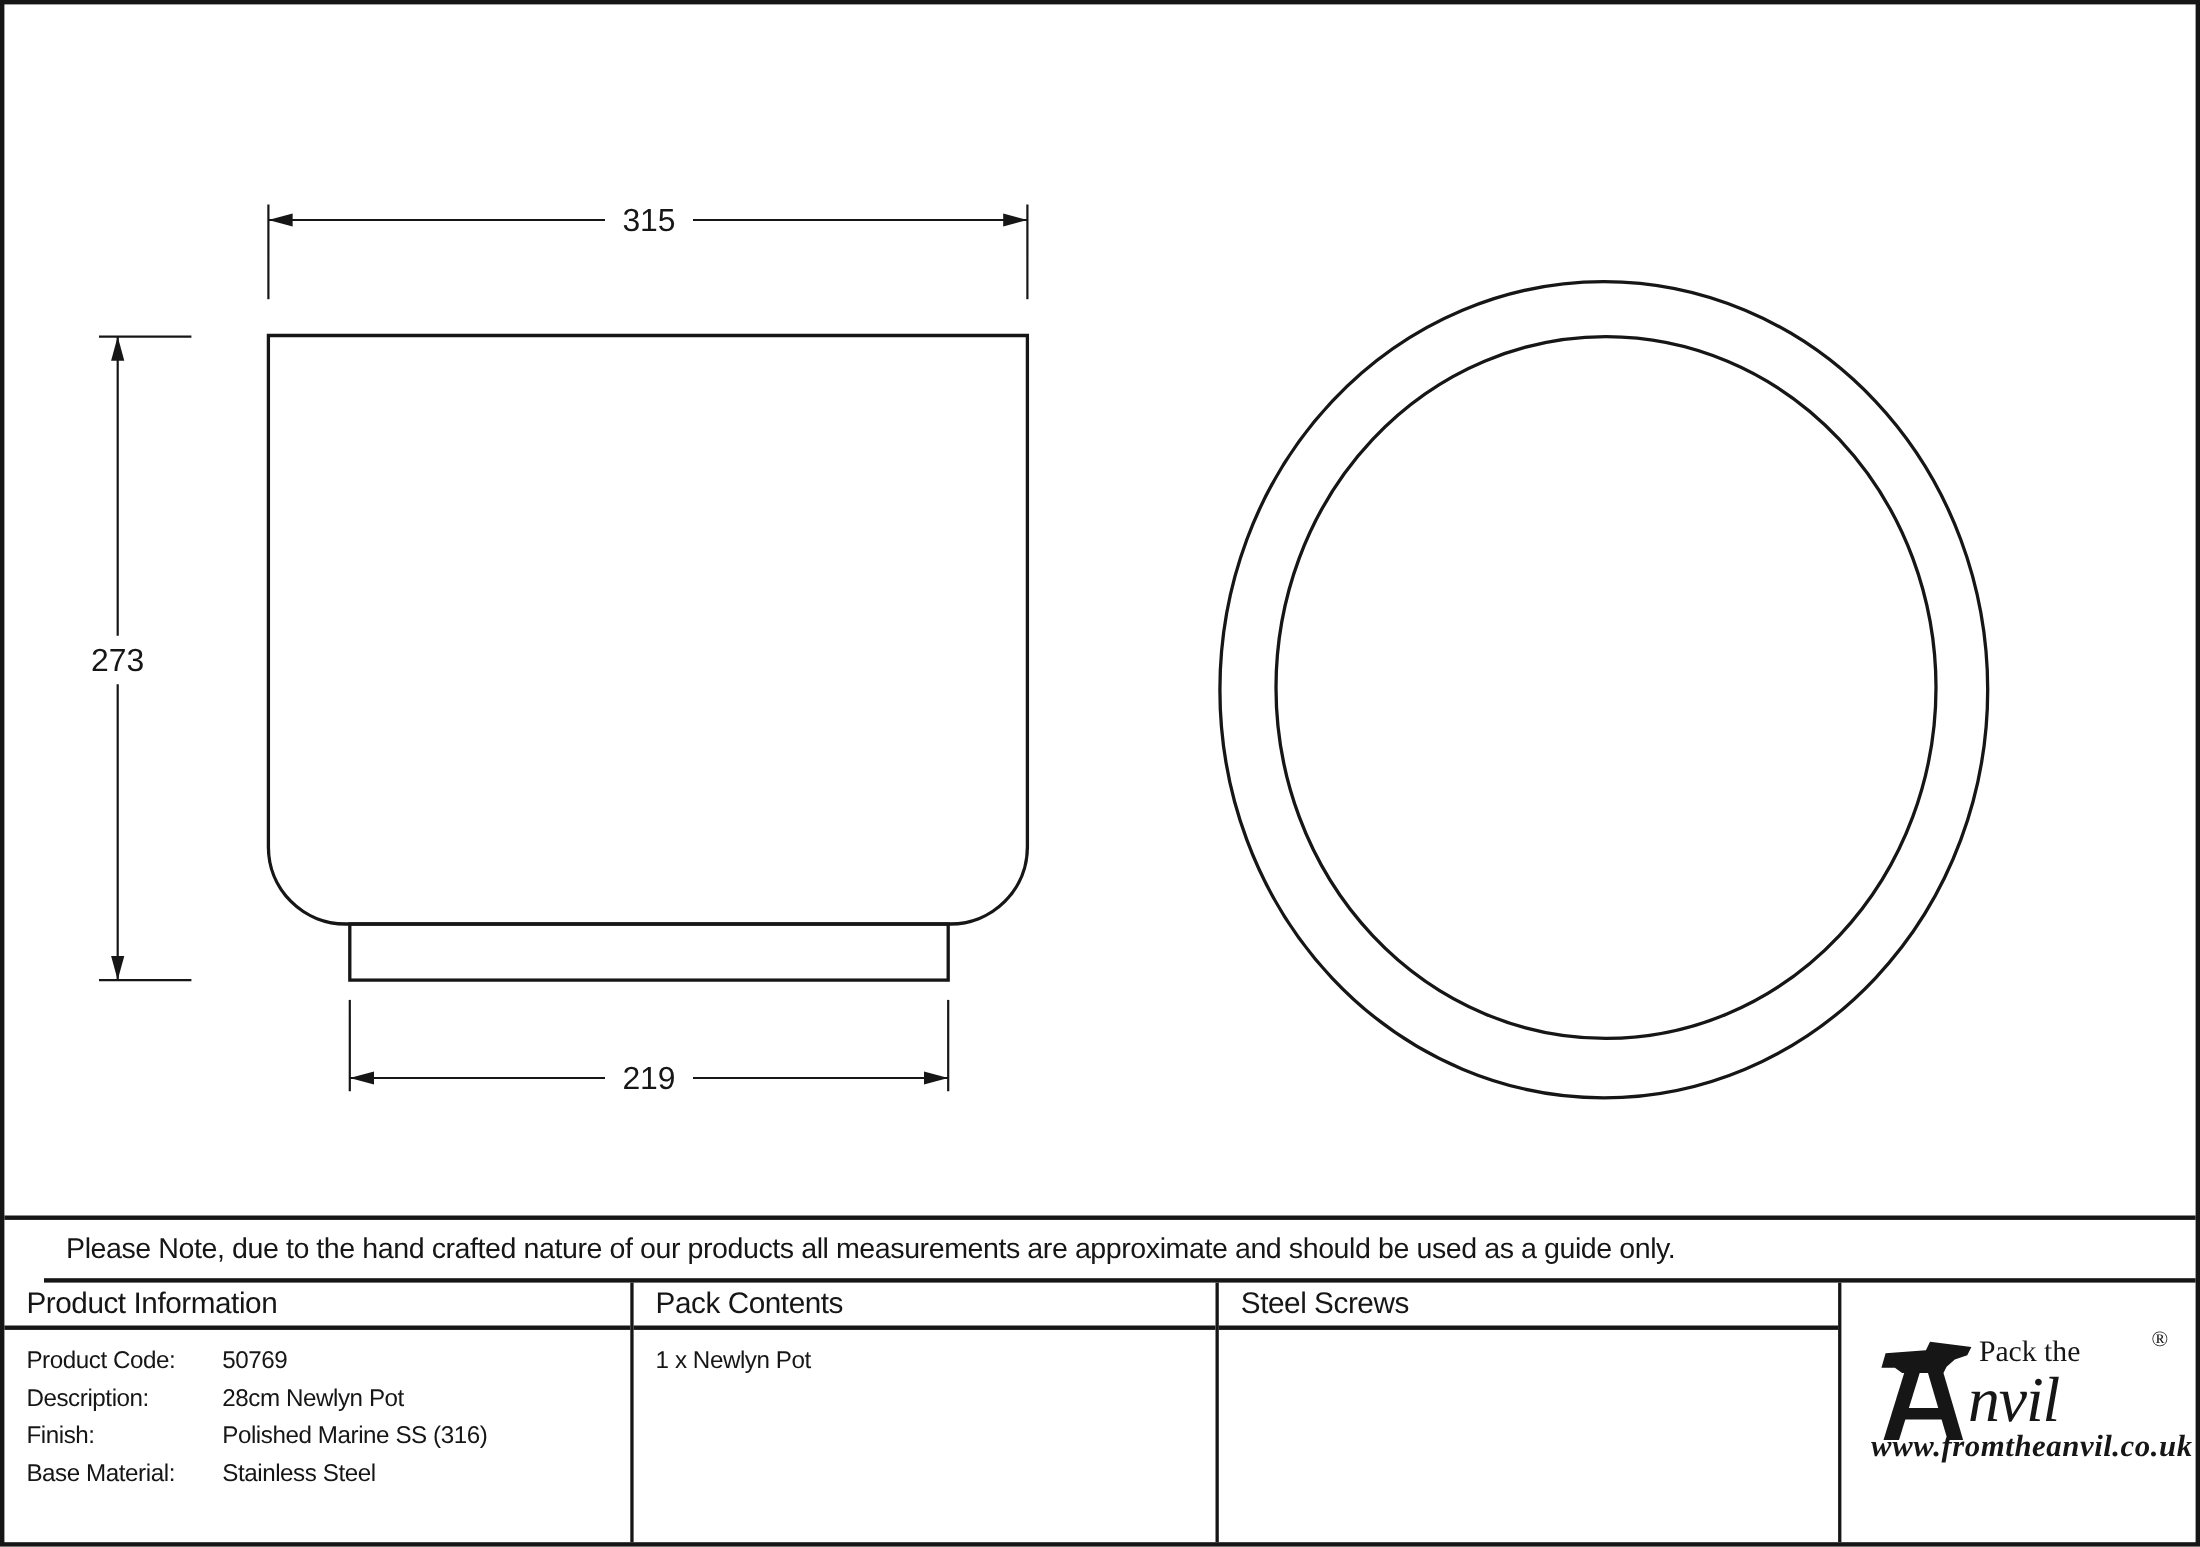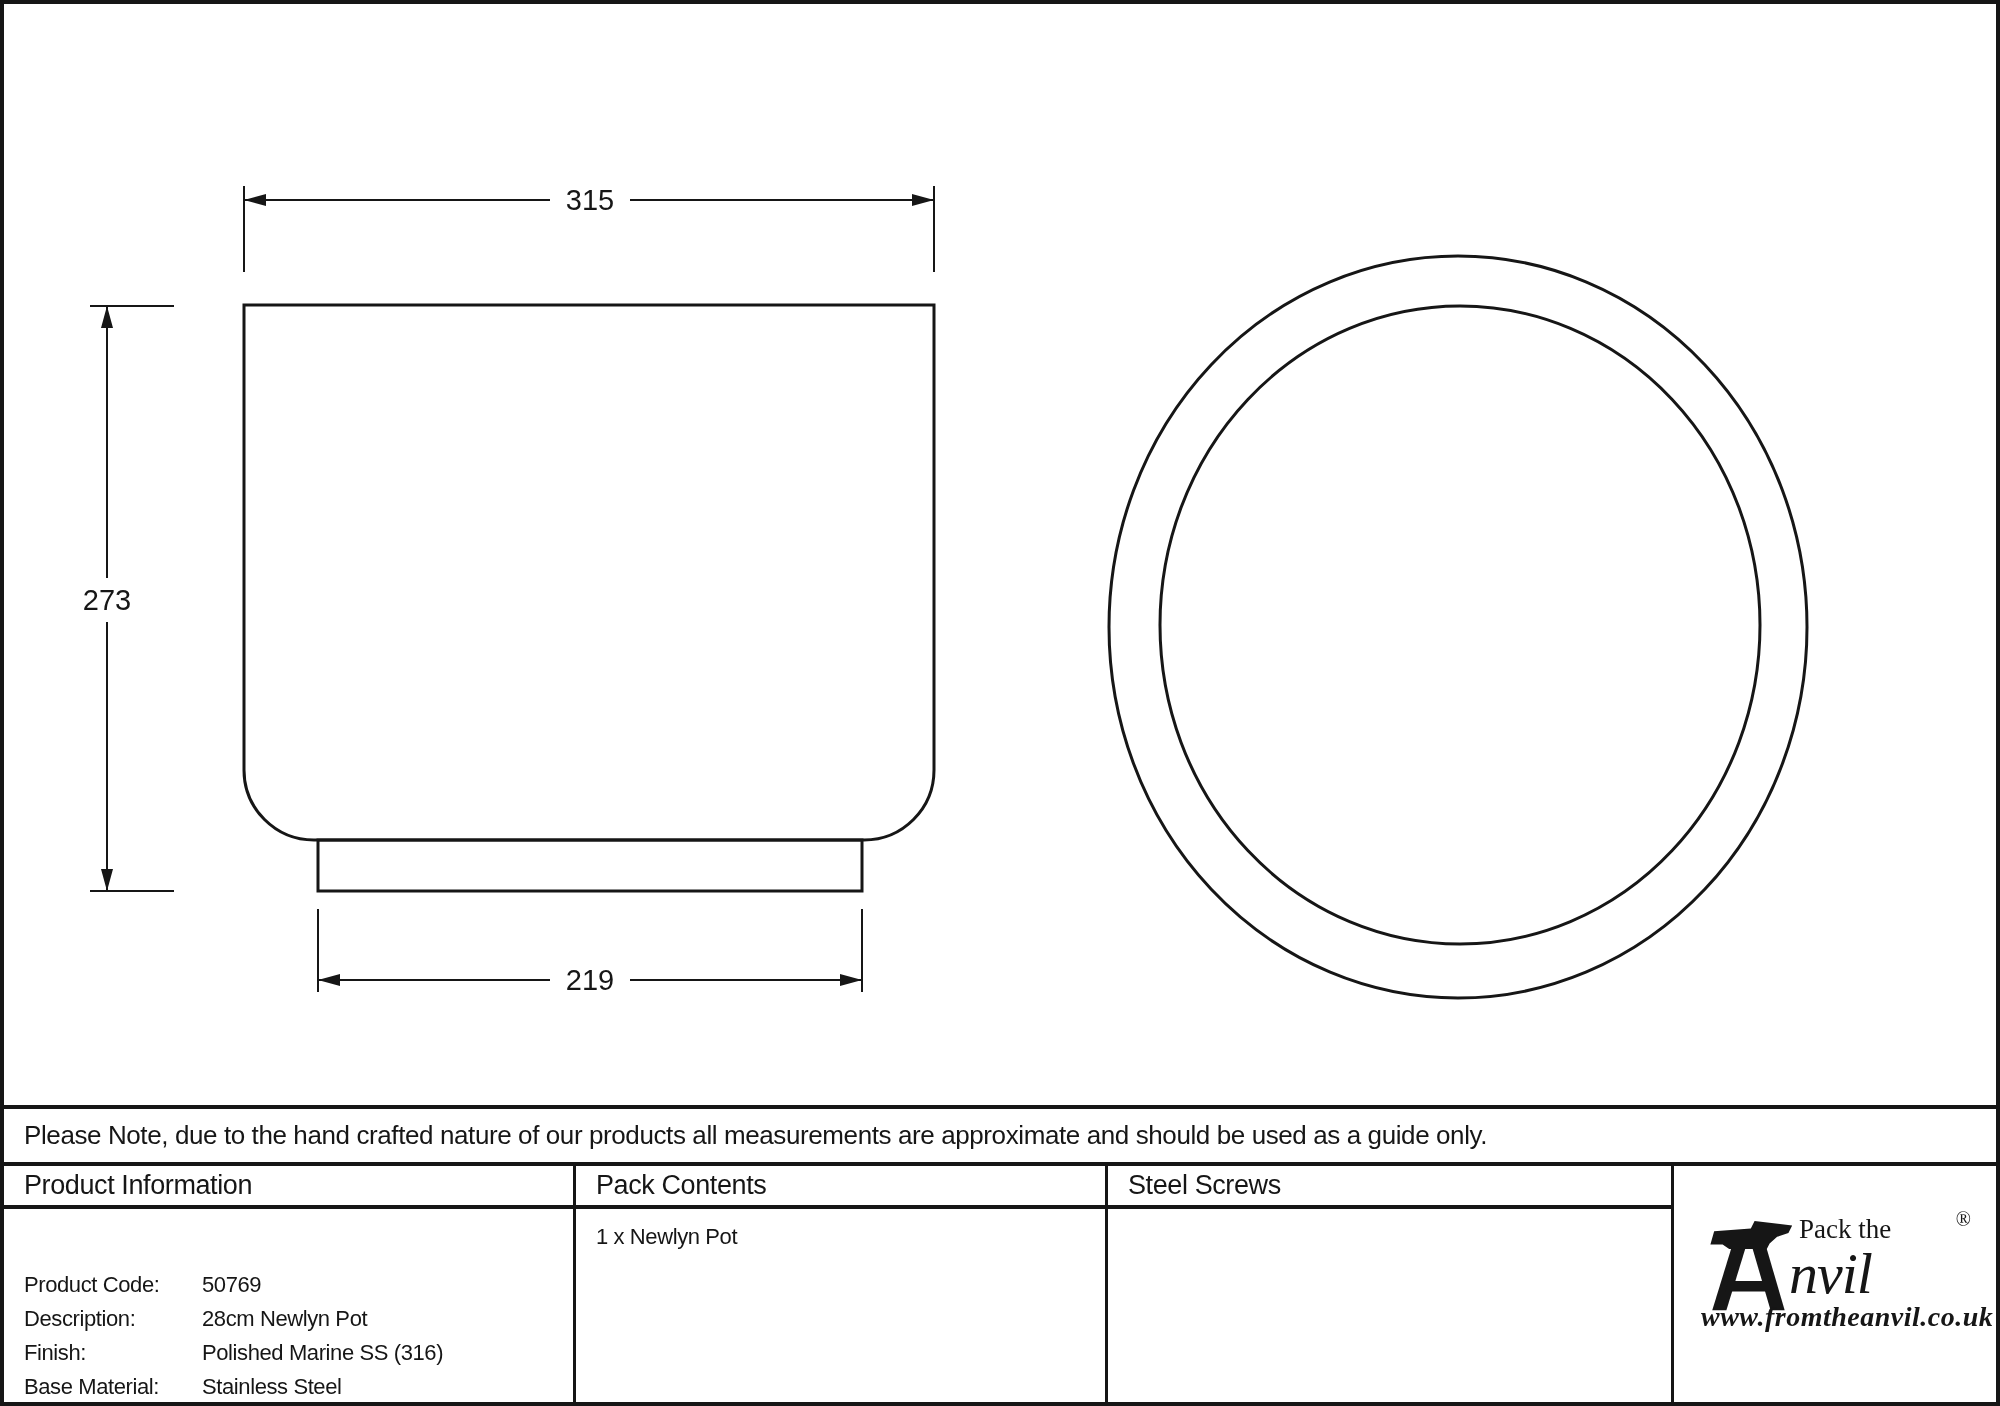--- a/index.html
+++ b/index.html
@@ -39,32 +39,33 @@
   }
   .note-row {
     height: 57px;
     flex: 0 0 57px;
     border-bottom: 4px solid #161616;
     display: flex;
     align-items: center;
     padding: 0 20px;
     font-size: 26px;
     letter-spacing: -0.4px;
+    margin-left: 36px;
   }
   .info-table {
     flex: 1;
     display: flex;
     flex-direction: row;
   }
   .col {
     display: flex;
     flex-direction: column;
     border-right: 3px solid #161616;
   }
-  .col-product { width: 572px; gap: 48px; }
+  .col-product { width: 572px; }
   .col-pack    { width: 532px; }
   .col-fixing  { width: 566px; }
   .col-logo    { flex: 1; border-right: none; justify-content: center; align-items: center; }
   .col-header {
     height: 43px;
     flex: 0 0 43px;
     border-bottom: 4px solid #161616;
     display: flex;
     align-items: center;
     padding: 0 20px;

